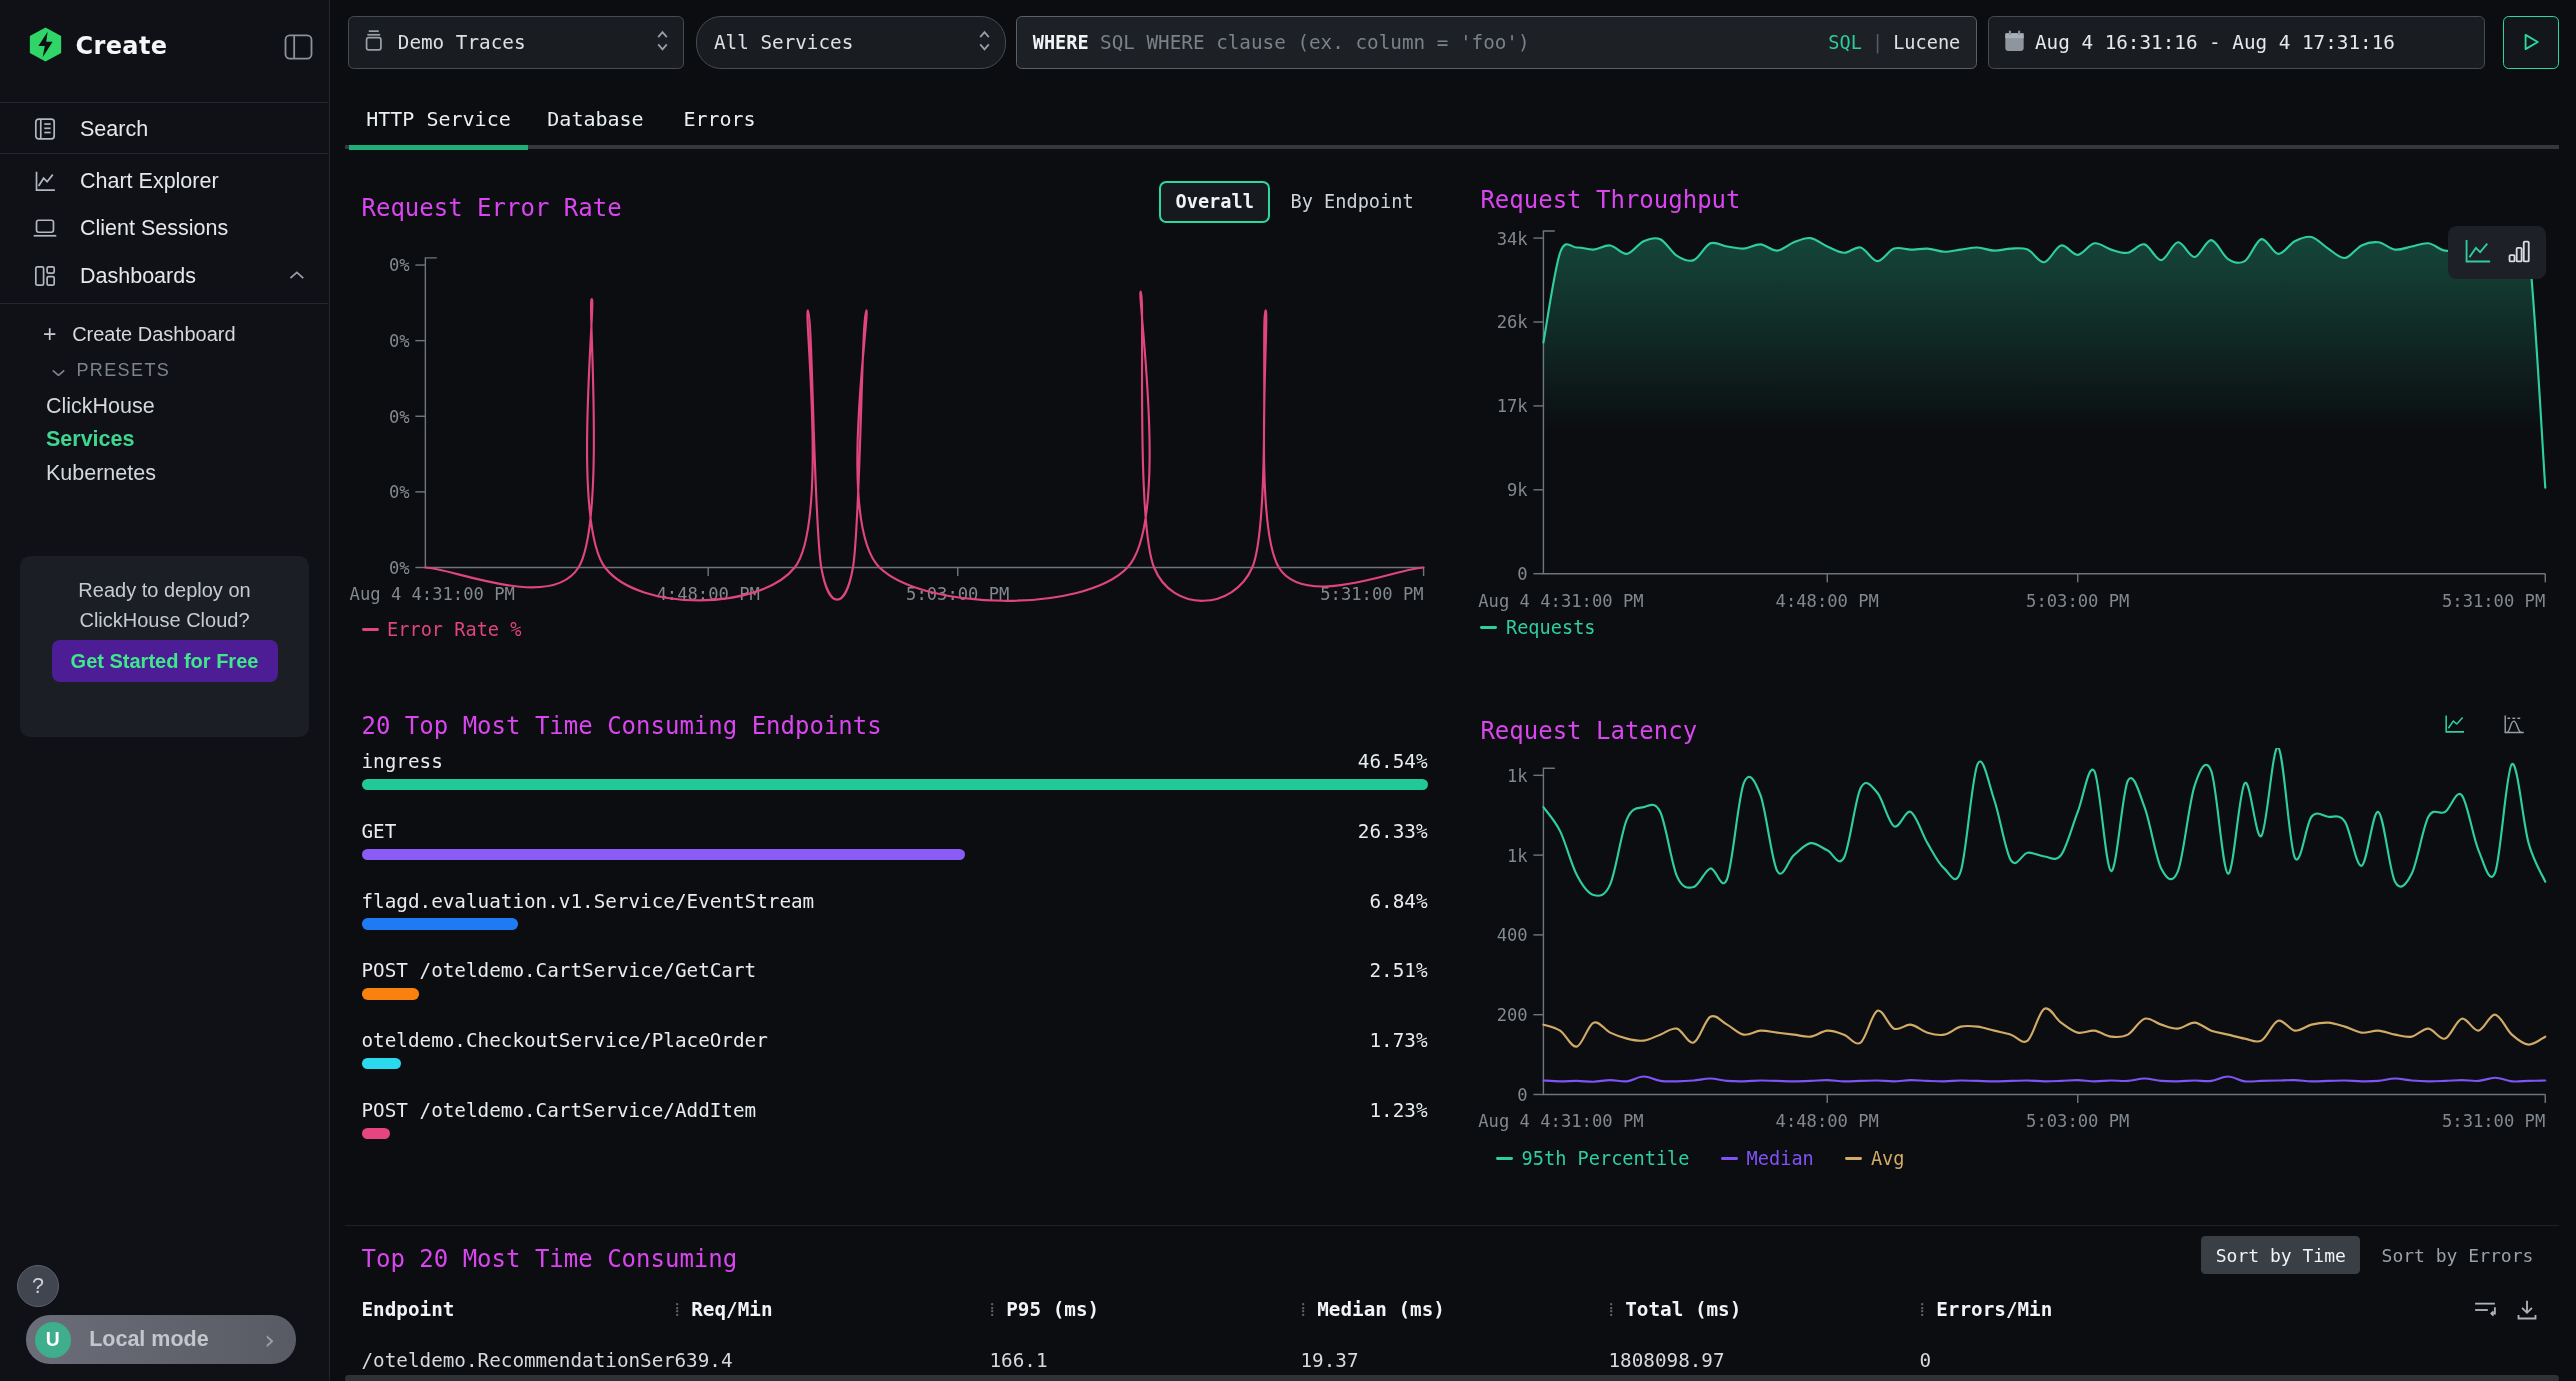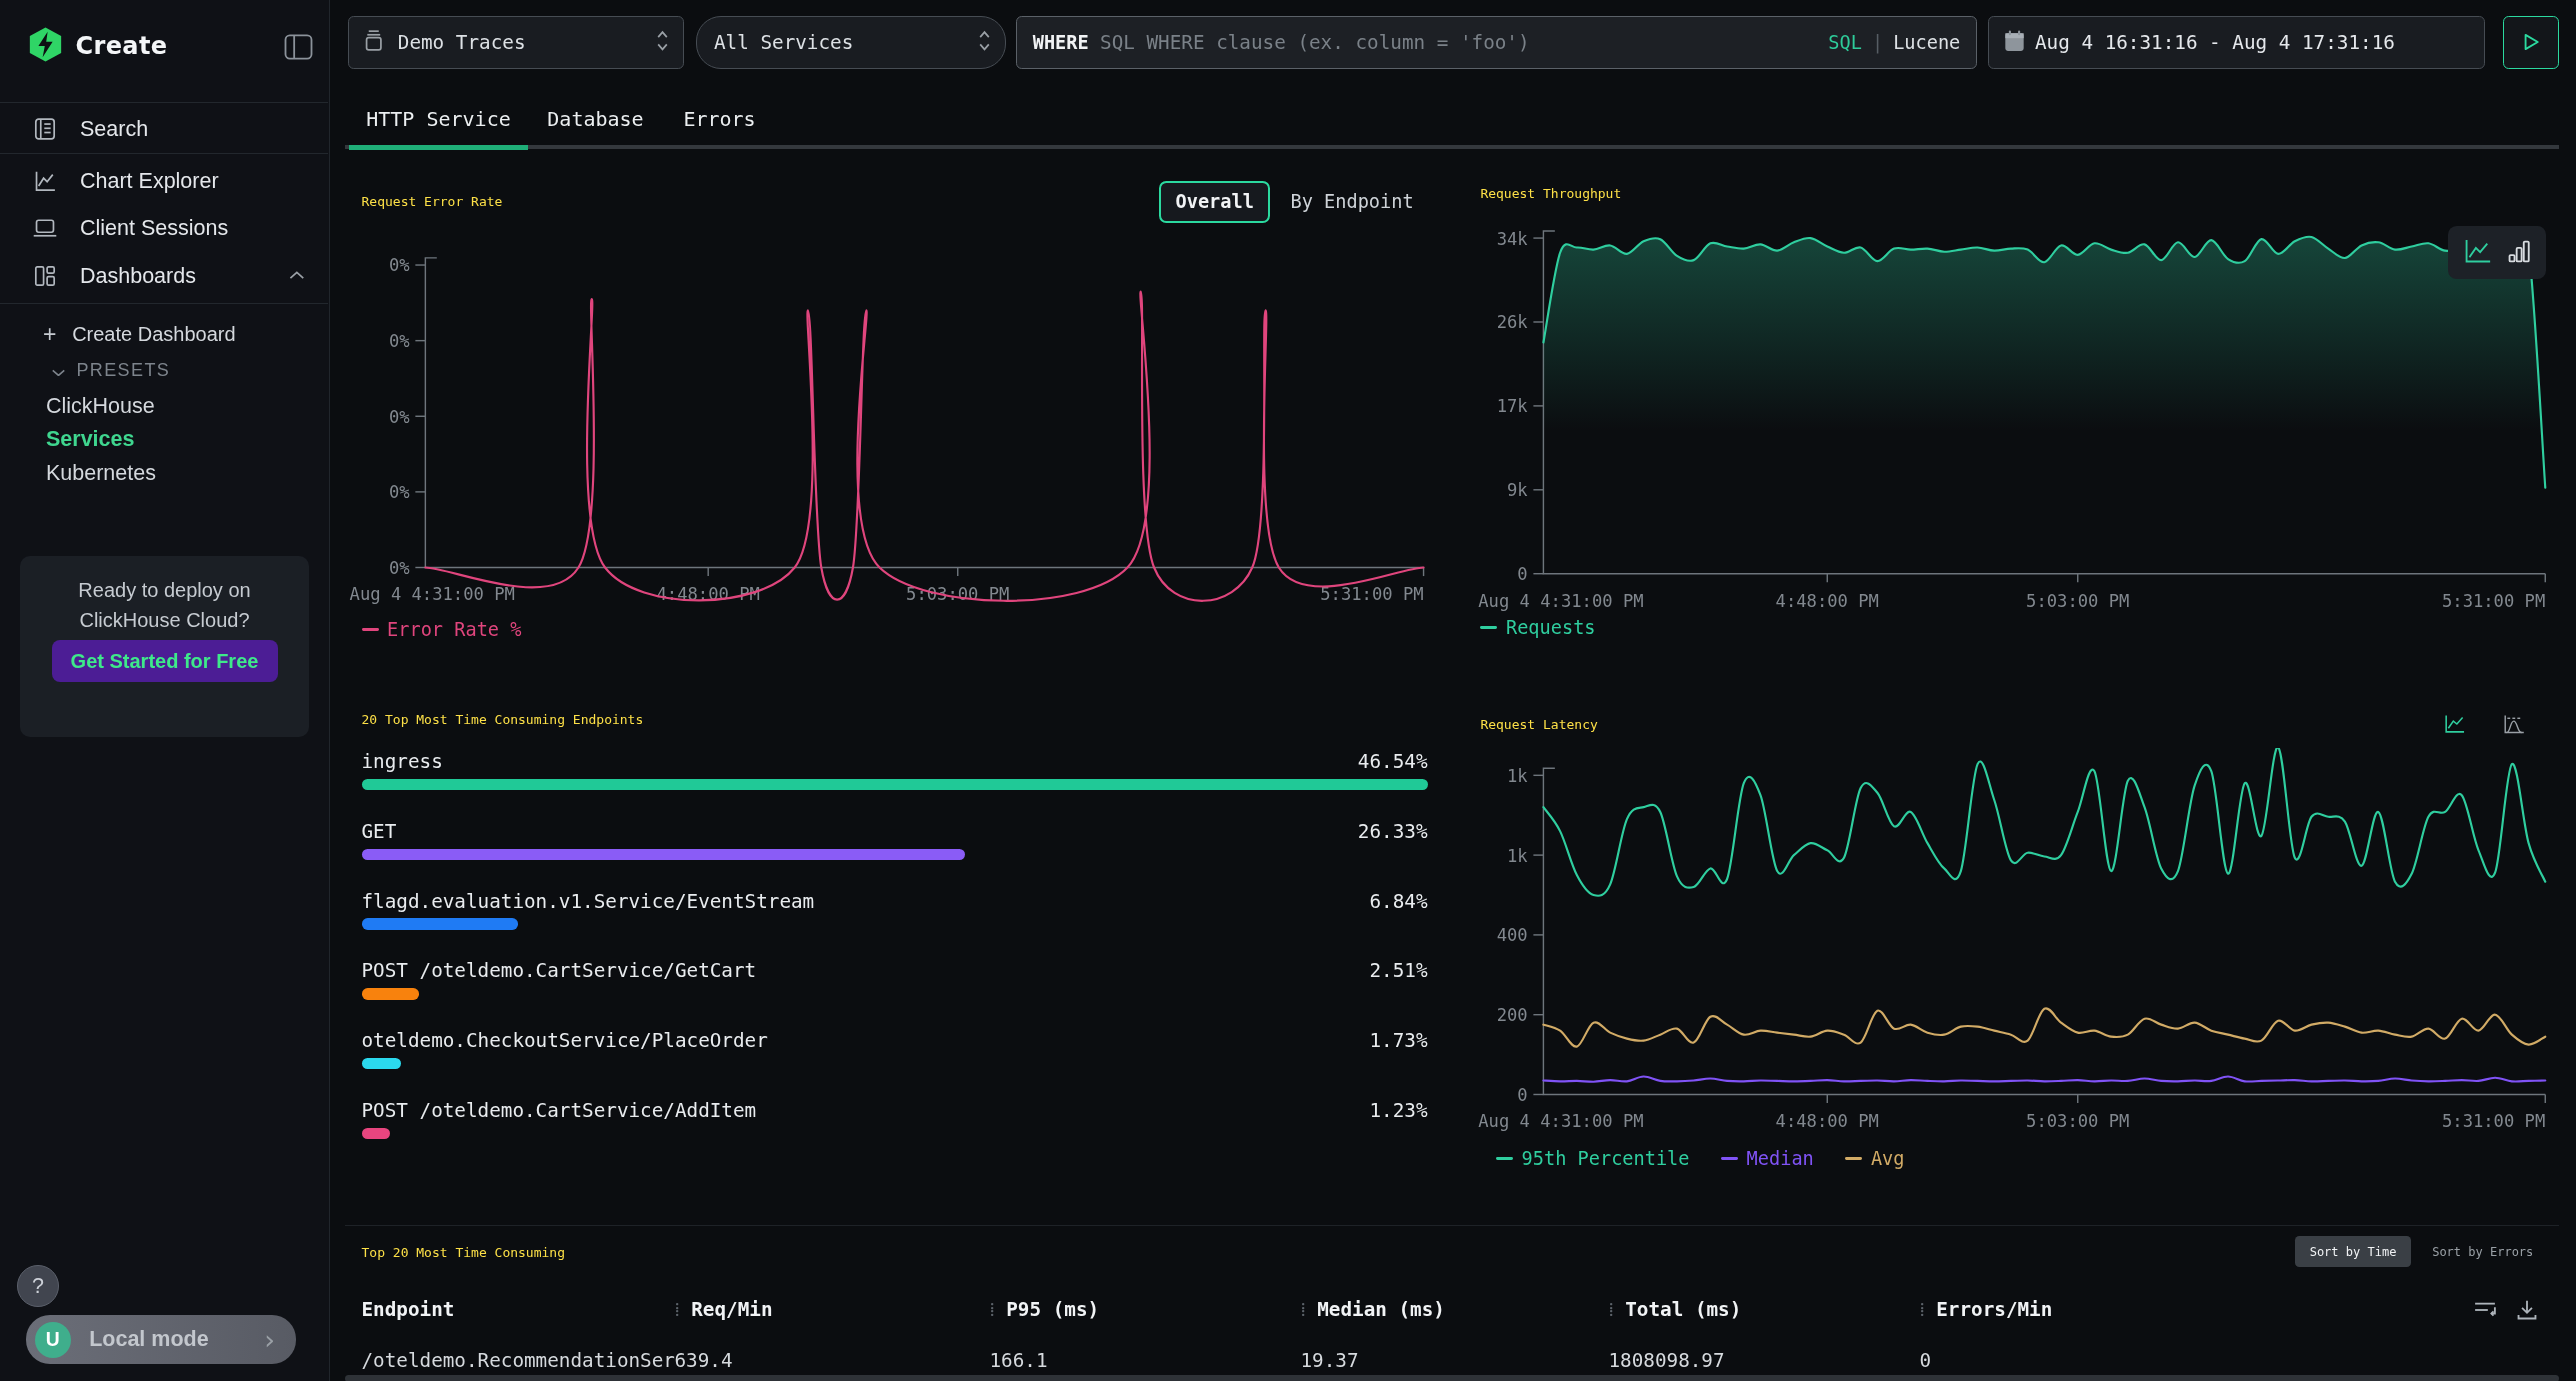--- a/index.html
+++ b/index.html
@@ -48,41 +48,41 @@
             display:flex;align-items:center;box-sizing:border-box;cursor:pointer;}
   .time-box .txt{margin-left:46px;font-size:19.3px;color:#e5e8ec;}
   .run-btn{position:absolute;left:2503px;top:15.7px;width:56px;height:53px;background:#13161a;border:1.4px solid #2bd99f;border-radius:5.7px;
            box-sizing:border-box;cursor:pointer;display:flex;align-items:center;justify-content:center;}
   
   .tabs-underline{position:absolute;left:345px;top:145px;width:2214px;height:3.6px;background:#34383d;}
   .tab{position:absolute;top:92px;height:53px;display:flex;align-items:center;justify-content:center;font-size:20px;color:#eceff1;cursor:pointer;}
   .tab-active-bar{position:absolute;left:349px;top:145px;width:179px;height:5px;background:#1fae78;}
   
   .panel{position:absolute;overflow:hidden;}
-  .panel-title{position:absolute;font-size:13px;color:#fde047;white-space:nowrap;}
+  .panel-title{position:absolute;font-size:24px;color:#d946ef;white-space:nowrap;}
   .legend{position:absolute;display:flex;gap:31.5px;font-size:18.6px;}
   .legend .item{display:flex;align-items:center;gap:8.6px;cursor:pointer;}
   .legend .dash{display:inline-block;width:17px;height:2.9px;border-radius:1.4px;}
   .toggle-wrap{position:absolute;top:8.6px;right:11.4px;display:flex;align-items:center;gap:14.3px;}
   .btn-overall{height:42px;padding:0 14.3px;background:#16191e;border:2.1px solid #2bd99f;border-radius:7.2px;
                font-family:"DejaVu Sans Mono",monospace;font-weight:bold;font-size:18.6px;color:#f1f3f5;cursor:pointer;}
   .btn-byendpoint{background:none;border:none;font-family:"DejaVu Sans Mono",monospace;font-size:18.6px;color:#ced3d8;cursor:pointer;}
   .chart-type-panel{position:absolute;left:974px;top:54px;width:98px;height:53px;background:#1d2127;border-radius:8.6px;
                     display:flex;align-items:center;justify-content:center;gap:15.7px;}
   .mini-icons{position:absolute;top:13px;display:flex;gap:37px;}
   .ax{font-family:"DejaVu Sans Mono",monospace;font-size:24px;fill:#82888f;}
   
   .ep-list{position:absolute;left:16.5px;top:46px;width:1066px;}
   .ep-item{margin-bottom:26.5px;cursor:pointer;}
   .ep-top{display:flex;justify-content:space-between;height:29px;align-items:center;font-size:19.3px;color:#e9ecef;}
   .ep-bar{height:11.4px;border-radius:5.7px;margin-top:2.9px;}
   
   .table-section{position:absolute;left:345px;top:1225px;width:2214px;height:156px;border-top:0.7px solid #1e2227;overflow:hidden;}
   .sort-wrap{position:absolute;top:10px;right:11.4px;display:flex;align-items:center;gap:7.2px;}
-  .sort-btn{font-family:"DejaVu Sans Mono",monospace;font-size:12px;border:none;cursor:pointer;border-radius:4.3px;padding:8.6px 14.3px;}
+  .sort-btn{font-family:"DejaVu Sans Mono",monospace;font-size:18px;border:none;cursor:pointer;border-radius:4.3px;padding:8.6px 14.3px;}
   .sort-btn.on{background:#3a3f45;color:#f1f3f5;}
   .sort-btn.off{background:none;color:#9aa0a6;}
   .tbl-header{position:absolute;top:72px;left:16.5px;right:93px;display:flex;}
   .tbl-header .th{font-weight:bold;font-size:19.3px;color:#f1f3f5;white-space:nowrap;overflow:hidden;flex-shrink:0;}
   .th .dots{color:#5c636a;margin-right:11.4px;font-weight:normal;}
   .tbl-body{position:absolute;top:117px;left:16.5px;right:93px;}
   .tbl-row{display:flex;height:34px;align-items:center;cursor:pointer;}
   .tbl-row .td{font-size:19.3px;color:#d6dade;white-space:nowrap;overflow:hidden;flex-shrink:0;}
   .c0{width:313px;} .c1{width:315px;} .c2{width:311px;} .c3{width:308px;} .c4{width:311px;} .c5{flex:1;}
   .tbl-icons{position:absolute;top:72px;right:20px;display:flex;gap:17px;color:#aeb4bb;}

